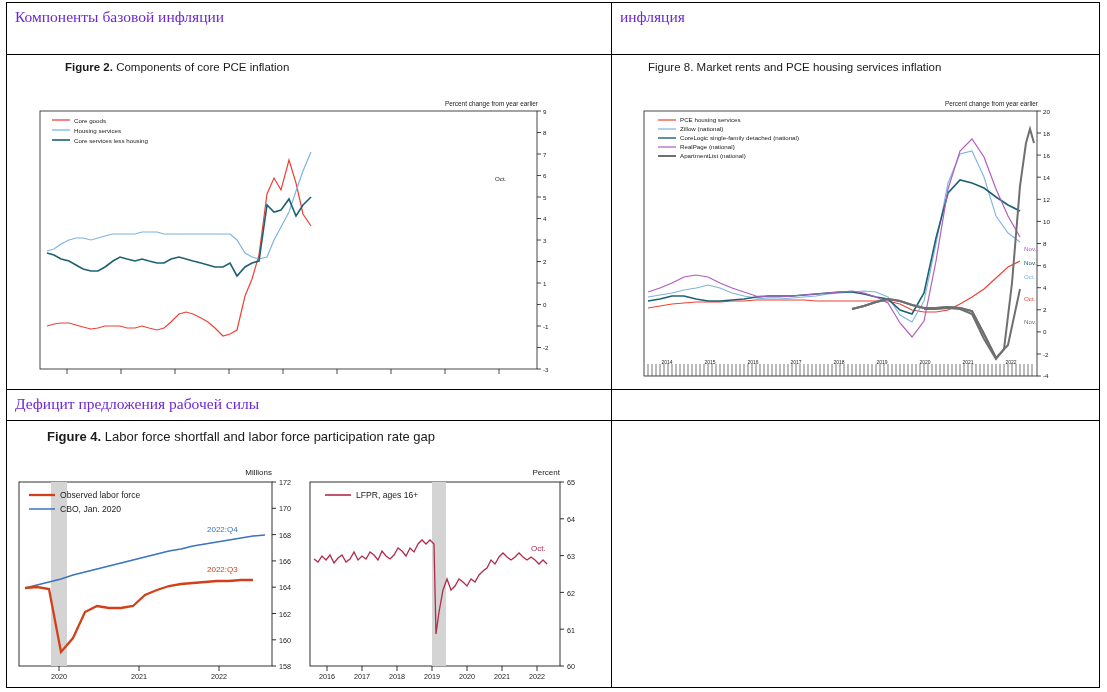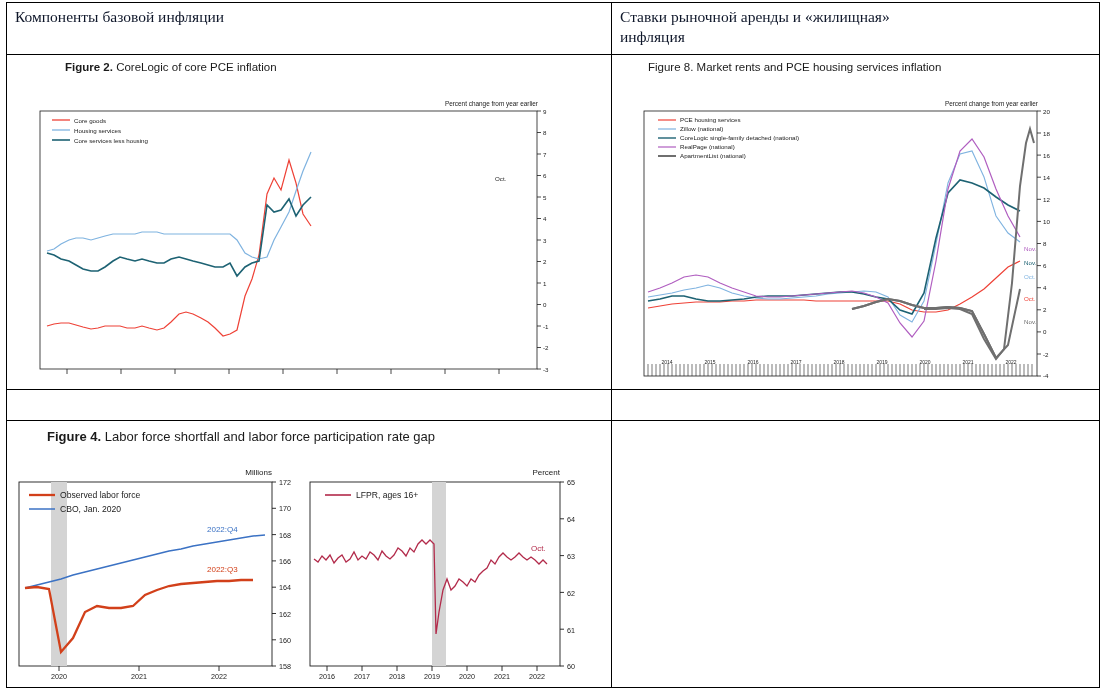--- a/index.html
+++ b/index.html
@@ -18,21 +18,21 @@
   }
   .cell{position:absolute;box-sizing:border-box;}
   .vline{position:absolute;top:0;bottom:0;width:1px;background:#000;}
   .hline{position:absolute;left:0;right:0;height:1px;background:#000;}
 
   .hdr-text{
     font-family:"Liberation Serif", serif;
     font-size:15.5px;
     line-height:20px;
     padding:4px 8px 0 8px;
-    color:#0f172a;
+    color:#6d28d9;
   }
   .hdr-just{text-align:justify;text-justify:inter-word;}
   .hdr-just > span{display:block;}
 
   .fig-title{
     font-family:"Liberation Sans", sans-serif;
     font-size:11.5px;
     color:#1b1b1b;
     padding-left:30px;
     padding-top:6px;
@@ -58,33 +58,29 @@
 
     <div class="vline" style="left:604px;"></div>
 
     <div class="hline" style="top:51px;"></div>
     <div class="hline" style="top:386px;"></div>
     <div class="hline" style="top:417px;"></div>
 
     <div class="cell hdr-text" style="left:0;top:0;width:604px;height:51px;">Компоненты базовой инфляции</div>
 
     <div class="cell hdr-text hdr-just" style="left:605px;top:0;width:489px;height:51px;">
-      <span style="display:block;text-align:justify;">
-        <span style="display:inline-block;width:100%;">
-          <span style="display:block;text-align:justify;">Ставки рыночной аренды и «жилищная»</span>
-        </span>
-      </span>
       <span style="display:block;">инфляция</span>
     </div>
 
+    <div class="cell hdr-text" style="left:0;top:387px;width:604px;height:30px;">Дефицит предложения рабочей силы</div>
     <div class="cell" style="left:605px;top:387px;width:489px;height:30px;"></div>
 
     <div class="cell" style="left:0;top:52px;width:604px;height:334px;">
       <div class="fig-title">
-        <b>Figure 2.</b><span> CoreLogic of core PCE inflation</span>
+        <b>Figure 2.</b><span> Components of core PCE inflation</span>
       </div>
       <svg width="604" height="305" viewBox="0 0 604 305">
 
         <text class="unitlab" x="531" y="33" text-anchor="end">Percent change from year earlier</text>
 
         <rect x="33" y="38" width="497" height="258" fill="none" stroke="#1b1b1b" stroke-width="0.8"></rect>
 
         <g>
           <text class="axlab" x="536" y="40.5">9</text>
           <text class="axlab" x="536" y="62">8</text>

